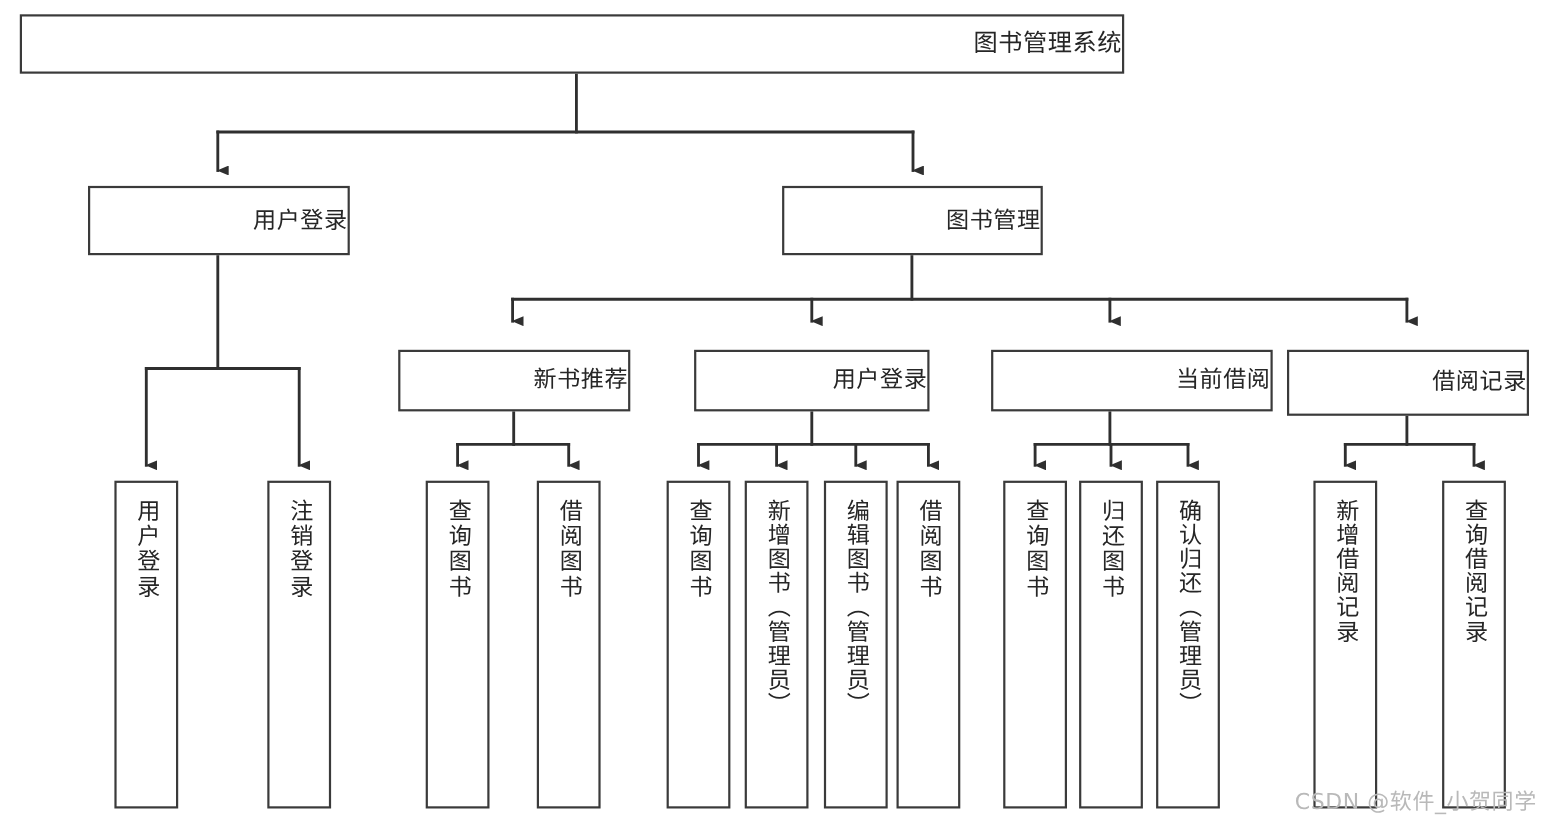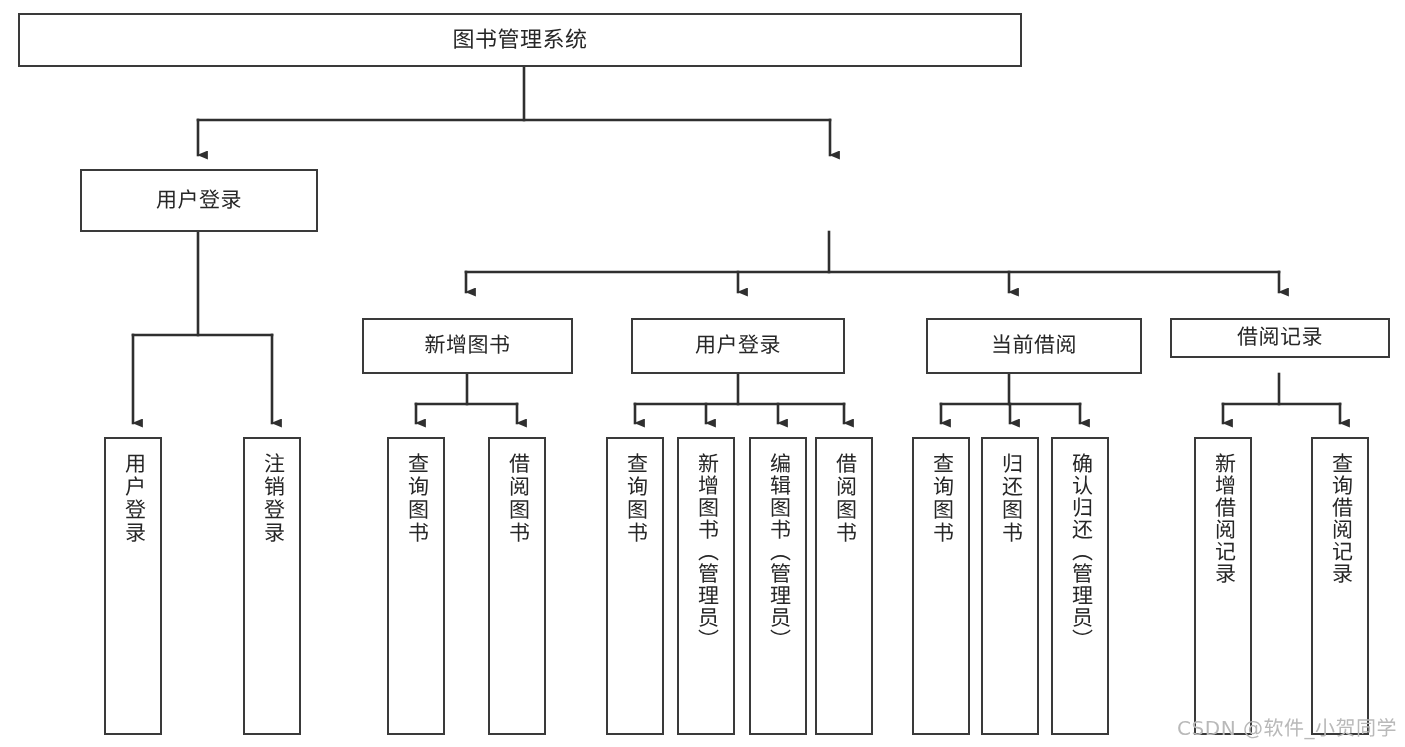--- a/index.html
+++ b/index.html
@@ -23,21 +23,21 @@
     height:747px;
     pointer-events:none;
   }
   .node{
     position:absolute;
     box-sizing:border-box;
     background:#ffffff;
     border:2px solid #3a3a3a;
     display:flex;
     align-items:center;
-    justify-content:center;
+    justify-content:flex-end;
     overflow:hidden;
   }
   .node-label{
     display:block;
     text-align:center;
     line-height:1.22;
     color:#262626;
     letter-spacing:0.5px;
     white-space:pre;
   }
@@ -130,31 +130,34 @@
     </g>
   </svg>
 
   <div class="node horiz root" style="left:18px;top:13px;width:1004px;height:54px;">
     <span class="node-label">图书管理系统</span>
   </div>
 
   <div class="node horiz" style="left:80px;top:169px;width:238px;height:63px;">
     <span class="node-label">用户登录</span>
   </div>
+  <div class="node horiz" style="left:711px;top:169px;width:237px;height:63px;">
+    <span class="node-label">图书管理</span>
+  </div>
 
   <div class="node horiz" style="left:362px;top:318px;width:211px;height:56px;">
-    <span class="node-label">新增图书</span>
+    <span class="node-label">新书推荐</span>
   </div>
   <div class="node horiz" style="left:631px;top:318px;width:214px;height:56px;">
     <span class="node-label">用户登录</span>
   </div>
-  <div class="node horiz" style="left:901px;top:318px;width:216px;height:56px;margin-left:25px;">
+  <div class="node horiz" style="left:901px;top:318px;width:256px;height:56px;">
     <span class="node-label">当前借阅</span>
   </div>
-  <div class="node horiz" style="left:1170px;top:318px;width:220px;height:40px;">
+  <div class="node horiz" style="left:1170px;top:318px;width:220px;height:60px;">
     <span class="node-label">借阅记录</span>
   </div>
 
   <div class="node vert" style="left:104px;top:437px;width:58px;height:298px;">
     <span class="node-label">用户登录</span>
   </div>
   <div class="node vert" style="left:243px;top:437px;width:58px;height:298px;">
     <span class="node-label">注销登录</span>
   </div>
 

